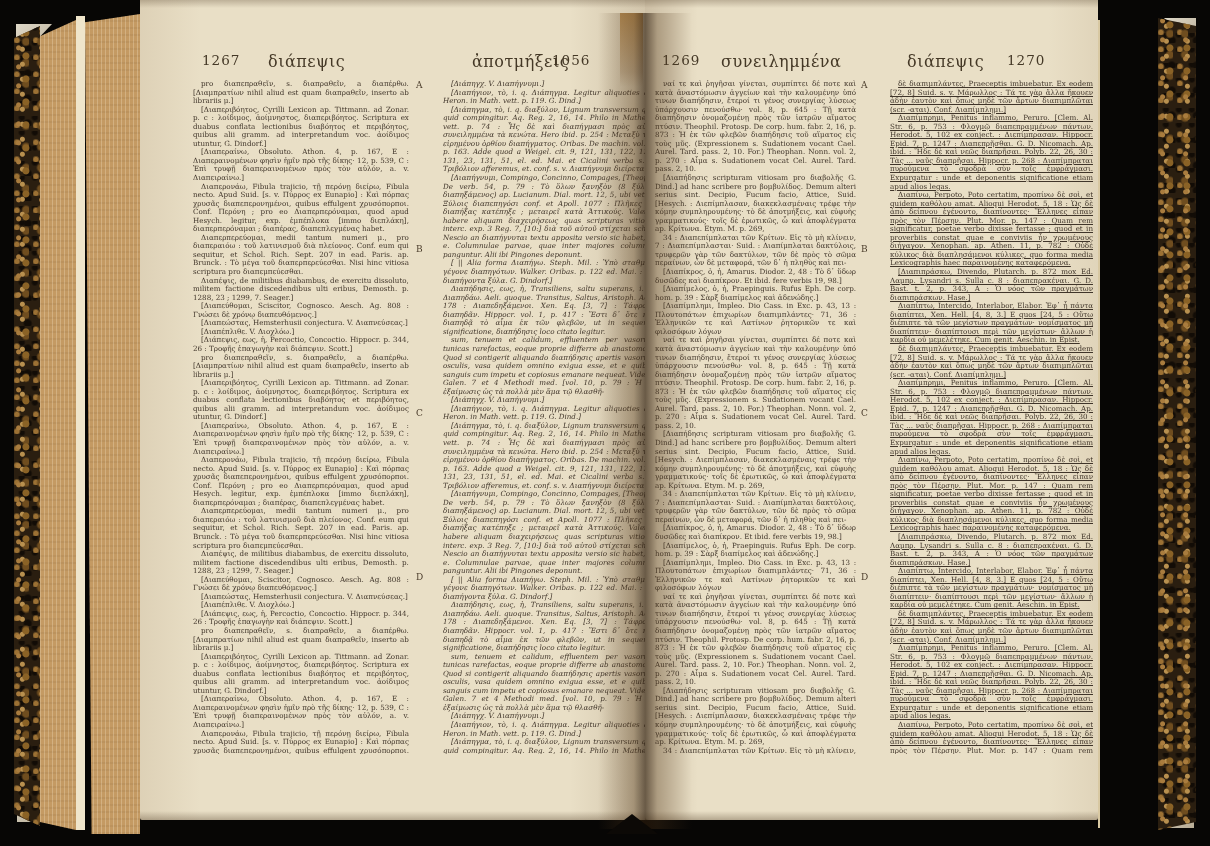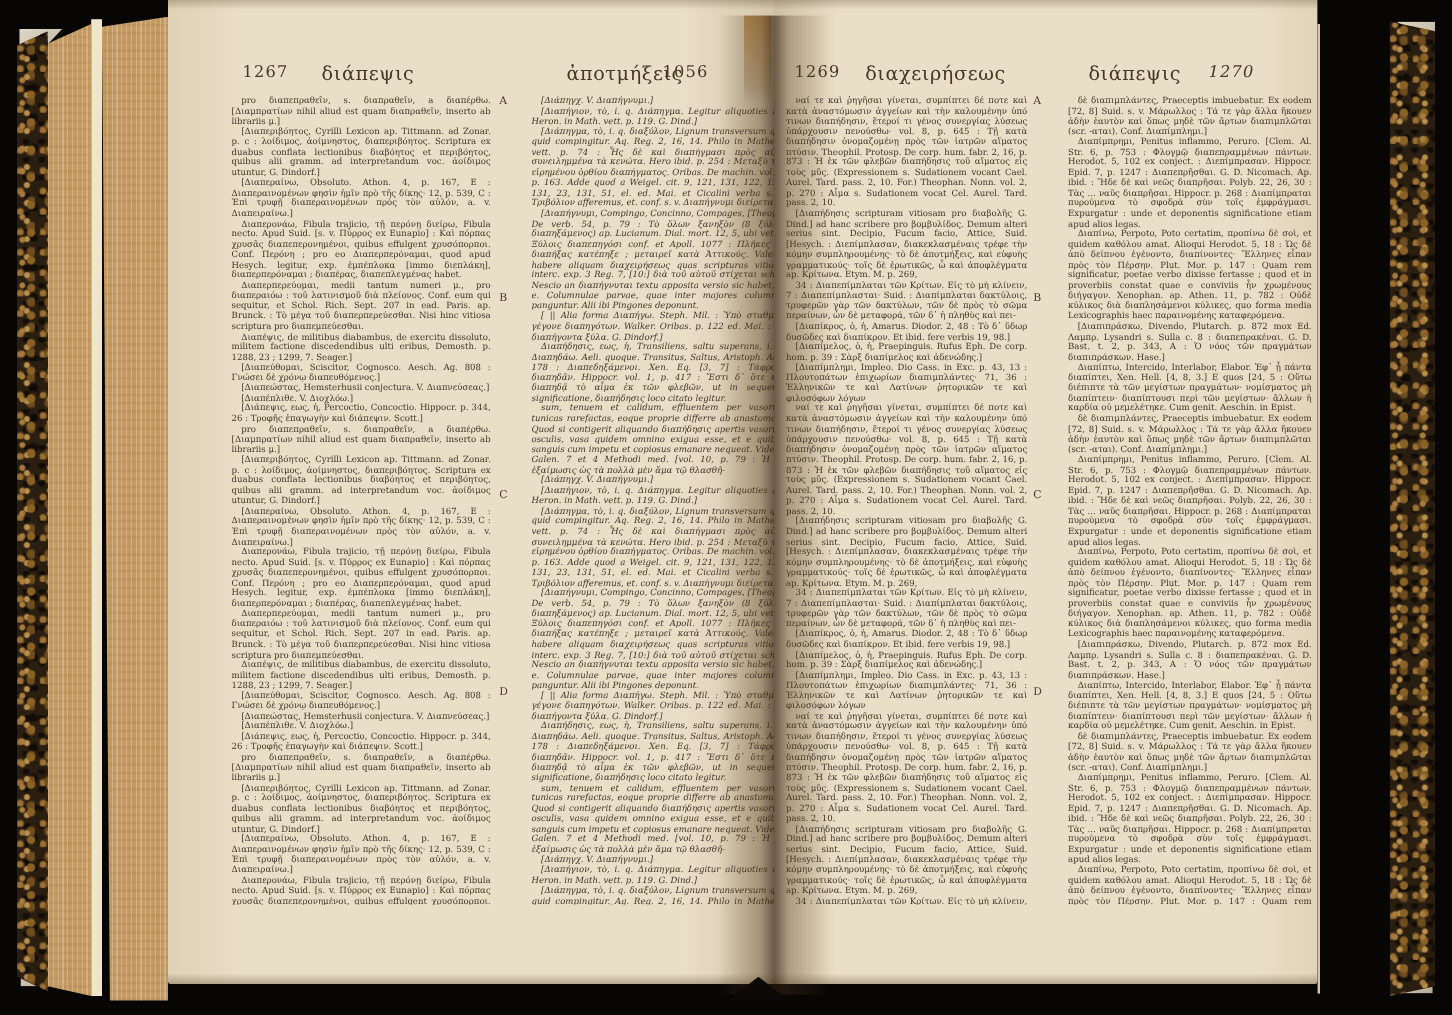--- a/index.html
+++ b/index.html
@@ -148,43 +148,43 @@
       <span style="left:276px;top:80px;">A</span>
       <span style="left:276px;top:244px;">B</span>
       <span style="left:276px;top:408px;">C</span>
       <span style="left:276px;top:572px;">D</span>
     </div>
   </div>
 
   <div class="page page-right">
     <div class="header">
       <span class="colnum" style="left:17px;">1269</span>
-      <span class="headword" style="left:76px;">διαχειρήσεως</span>
+      <span class="headword" style="left:76px;">συνειλημμένα</span>
       <span class="headword" style="left:262px;">διάπεψις</span>
-      <span class="colnum" style="left:362px;font-style:italic;">1270</span>
+      <span class="colnum" style="left:362px;">1270</span>
     </div>
     <div class="textblock" style="left:10px;width:438px;">
       <div class="col" style="width:211px;margin-right:14px;">
           <div class="para">ναί τε καὶ ῥηγῆσαι γίνεται, συμπίπτει δέ ποτε καὶ κατὰ ἀναστόμωσιν ἀγγείων καὶ τὴν καλουμένην ὑπό τινων διαπήδησιν, ἕτεροί τι γένος συνεργίας λύσεως ὑπάρχουσιν πενούσθω· vol. 8, p. 645 : Τῇ κατὰ διαπήδησιν ὀνομαζομένῃ πρὸς τῶν ἰατρῶν αἵματος πτύσιν. Theophil. Protosp. De corp. hum. fabr. 2, 16, p. 873 : Ἡ ἐκ τῶν φλεβῶν διαπήδησις τοῦ αἵματος εἰς τοὺς μῦς. (Expressionem s. Sudationem vocant Cael. Aurel. Tard. pass. 2, 10. For.) Theophan. Nonn. vol. 2, p. 270 : Αἷμα s. Sudationem vocat Cel. Aurel. Tard. pass. 2, 10.</div>
           <div class="para">[Διαπήδησις scripturam vitiosam pro διαβολῆς G. Dind.] ad hanc scribere pro βομβυλίδος. Demum alteri serius sint. Decipio, Fucum facio, Attice, Suid. [Hesych. : Διεπίμπλασαν, διακεκλασμέναις τρέφε τὴν κόμην συμπληρουμένης· τὸ δὲ ἀποτμήξεις, καὶ εὐφυὴς γραμματικούς· τοῖς δὲ ἐρωτικῶς, ὦ καὶ ἀποφλέγματα ap. Κρίτωνα. Etym. M. p. 269,</div>
           <div class="para">34 : Διαπεπίμπλαται τῶν Κρίτων. Εἰς τὸ μὴ κλίνειν, 7 : Διαπεπίμπλασται· Suid. : Διαπίμπλαται δακτύλοις, τρυφερῶν γὰρ τῶν δακτύλων, τῶν δὲ πρὸς τὸ σῶμα περαίνων, ὧν δὲ μεταφορά, τῶν δ᾽ ἡ πληθὺς καὶ πει-</div>
           <div class="para">[Διαπίκρος, ὁ, ἡ, Amarus. Diodor. 2, 48 : Τὸ δ᾽ ὕδωρ δυσῶδες καὶ διαπίκρον. Et ibid. fere verbis 19, 98.]</div>
           <div class="para">[Διαπίμελος, ὁ, ἡ, Praepinguis. Rufus Eph. De corp. hom. p. 39 : Σὰρξ διαπίμελος καὶ ἀδενώδης.]</div>
           <div class="para">[Διαπίμπλημι, Impleo. Dio Cass. in Exc. p. 43, 13 : Πλουτοπάτων ἐπιχωρίων διαπιμπλάντες· 71, 36 : Ἑλληνικῶν τε καὶ Λατίνων ῥητορικῶν τε καὶ φιλοσόφων λόγων</div>
           <div class="para">ναί τε καὶ ῥηγῆσαι γίνεται, συμπίπτει δέ ποτε καὶ κατὰ ἀναστόμωσιν ἀγγείων καὶ τὴν καλουμένην ὑπό τινων διαπήδησιν, ἕτεροί τι γένος συνεργίας λύσεως ὑπάρχουσιν πενούσθω· vol. 8, p. 645 : Τῇ κατὰ διαπήδησιν ὀνομαζομένῃ πρὸς τῶν ἰατρῶν αἵματος πτύσιν. Theophil. Protosp. De corp. hum. fabr. 2, 16, p. 873 : Ἡ ἐκ τῶν φλεβῶν διαπήδησις τοῦ αἵματος εἰς τοὺς μῦς. (Expressionem s. Sudationem vocant Cael. Aurel. Tard. pass. 2, 10. For.) Theophan. Nonn. vol. 2, p. 270 : Αἷμα s. Sudationem vocat Cel. Aurel. Tard. pass. 2, 10.</div>
           <div class="para">[Διαπήδησις scripturam vitiosam pro διαβολῆς G. Dind.] ad hanc scribere pro βομβυλίδος. Demum alteri serius sint. Decipio, Fucum facio, Attice, Suid. [Hesych. : Διεπίμπλασαν, διακεκλασμέναις τρέφε τὴν κόμην συμπληρουμένης· τὸ δὲ ἀποτμήξεις, καὶ εὐφυὴς γραμματικούς· τοῖς δὲ ἐρωτικῶς, ὦ καὶ ἀποφλέγματα ap. Κρίτωνα. Etym. M. p. 269,</div>
           <div class="para">34 : Διαπεπίμπλαται τῶν Κρίτων. Εἰς τὸ μὴ κλίνειν, 7 : Διαπεπίμπλασται· Suid. : Διαπίμπλαται δακτύλοις, τρυφερῶν γὰρ τῶν δακτύλων, τῶν δὲ πρὸς τὸ σῶμα περαίνων, ὧν δὲ μεταφορά, τῶν δ᾽ ἡ πληθὺς καὶ πει-</div>
           <div class="para">[Διαπίκρος, ὁ, ἡ, Amarus. Diodor. 2, 48 : Τὸ δ᾽ ὕδωρ δυσῶδες καὶ διαπίκρον. Et ibid. fere verbis 19, 98.]</div>
           <div class="para">[Διαπίμελος, ὁ, ἡ, Praepinguis. Rufus Eph. De corp. hom. p. 39 : Σὰρξ διαπίμελος καὶ ἀδενώδης.]</div>
           <div class="para">[Διαπίμπλημι, Impleo. Dio Cass. in Exc. p. 43, 13 : Πλουτοπάτων ἐπιχωρίων διαπιμπλάντες· 71, 36 : Ἑλληνικῶν τε καὶ Λατίνων ῥητορικῶν τε καὶ φιλοσόφων λόγων</div>
           <div class="para">ναί τε καὶ ῥηγῆσαι γίνεται, συμπίπτει δέ ποτε καὶ κατὰ ἀναστόμωσιν ἀγγείων καὶ τὴν καλουμένην ὑπό τινων διαπήδησιν, ἕτεροί τι γένος συνεργίας λύσεως ὑπάρχουσιν πενούσθω· vol. 8, p. 645 : Τῇ κατὰ διαπήδησιν ὀνομαζομένῃ πρὸς τῶν ἰατρῶν αἵματος πτύσιν. Theophil. Protosp. De corp. hum. fabr. 2, 16, p. 873 : Ἡ ἐκ τῶν φλεβῶν διαπήδησις τοῦ αἵματος εἰς τοὺς μῦς. (Expressionem s. Sudationem vocant Cael. Aurel. Tard. pass. 2, 10. For.) Theophan. Nonn. vol. 2, p. 270 : Αἷμα s. Sudationem vocat Cel. Aurel. Tard. pass. 2, 10.</div>
           <div class="para">[Διαπήδησις scripturam vitiosam pro διαβολῆς G. Dind.] ad hanc scribere pro βομβυλίδος. Demum alteri serius sint. Decipio, Fucum facio, Attice, Suid. [Hesych. : Διεπίμπλασαν, διακεκλασμέναις τρέφε τὴν κόμην συμπληρουμένης· τὸ δὲ ἀποτμήξεις, καὶ εὐφυὴς γραμματικούς· τοῖς δὲ ἐρωτικῶς, ὦ καὶ ἀποφλέγματα ap. Κρίτωνα. Etym. M. p. 269,</div>
           <div class="para">34 : Διαπεπίμπλαται τῶν Κρίτων. Εἰς τὸ μὴ κλίνειν, 7 : Διαπεπίμπλασται· Suid. : Διαπίμπλαται δακτύλοις, τρυφερῶν γὰρ τῶν δακτύλων, τῶν δὲ πρὸς τὸ σῶμα περαίνων, ὧν δὲ μεταφορά, τῶν δ᾽ ἡ πληθὺς καὶ πει-</div>
         </div>
-      <div class="col" style="width:213px;">
+      <div class="col" style="width:213px;text-decoration:underline;">
           <div class="para">δὲ διαπιμπλάντες, Praeceptis imbuebatur. Ex eodem [72, 8] Suid. s. v. Μάρωλλος : Τά τε γὰρ ἄλλα ἤκουεν ἀδὴν ἑαυτὸν καὶ ὅπως μηδὲ τῶν ἄρτων διαπιμπλῶται (scr. -αται). Conf. Διαπίμπλημι.]</div>
           <div class="para">Διαπίμπρημι, Penitus inflammo, Peruro. [Clem. Al. Str. 6, p. 753 : Φλογμῷ διαπεπραμμένων πάντων. Herodot. 5, 102 ex conject. : Διεπίμπρασαν. Hippocr. Epid. 7, p. 1247 : Διαπεπρῆσθαι. G. D. Nicomach. Ap. ibid. : Ἥδε δὲ καὶ νεῶς διαπρῆσαι. Polyb. 22, 26, 30 : Τὰς ... ναῦς διαπρῆσαι. Hippocr. p. 268 : Διαπίμπραται πυρούμενα τὸ σφοδρὰ σὺν τοῖς ἐμφράγμασι. Expurgatur : unde et deponentis significatione etiam apud alios legas.</div>
           <div class="para">Διαπίνω, Perpoto, Poto certatim, προπίνω δὲ σοὶ, et quidem καθόλου amat. Alioqui Herodot. 5, 18 : Ὡς δὲ ἀπὸ δείπνου ἐγένοντο, διαπίνοντες· Ἕλληνες εἶπαν πρὸς τὸν Πέρσην. Plut. Mor. p. 147 : Quam rem significatur, poetae verbo dixisse fertasse ; quod et in proverbiis constat quae e conviviis ἦν χρωμένους διήγαγον. Xenophan. ap. Athen. 11, p. 782 : Οὐδὲ κύλικος διὰ διαπλησάμενοι κύλικες, quo forma media Lexicographis haec παραινομένης καταφερόμενα.</div>
           <div class="para">[Διαπιπράσκω, Divendo, Plutarch. p. 872 mox Ed. Λαμπρ. Lysandri s. Sulla c. 8 : διαπεπρακέναι. G. D. Bast. t. 2, p. 343, A : Ὁ νόος τῶν πραγμάτων διαπιπράσκων. Hase.]</div>
           <div class="para">Διαπίπτω, Intercido, Interlabor, Elabor. Ἐφ᾽ ᾗ πάντα διαπίπτει, Xen. Hell. [4, 8, 3.] E quos [24, 5 : Οὕτω διέπιπτε τὰ τῶν μεγίστων πραγμάτων· νομίσματος μὴ διαπίπτειν· διαπίπτουσι περὶ τῶν μεγίστων· ἄλλων ἡ καρδία οὐ μεμελέτηκε. Cum genit. Aeschin. in Epist.</div>
           <div class="para">δὲ διαπιμπλάντες, Praeceptis imbuebatur. Ex eodem [72, 8] Suid. s. v. Μάρωλλος : Τά τε γὰρ ἄλλα ἤκουεν ἀδὴν ἑαυτὸν καὶ ὅπως μηδὲ τῶν ἄρτων διαπιμπλῶται (scr. -αται). Conf. Διαπίμπλημι.]</div>
           <div class="para">Διαπίμπρημι, Penitus inflammo, Peruro. [Clem. Al. Str. 6, p. 753 : Φλογμῷ διαπεπραμμένων πάντων. Herodot. 5, 102 ex conject. : Διεπίμπρασαν. Hippocr. Epid. 7, p. 1247 : Διαπεπρῆσθαι. G. D. Nicomach. Ap. ibid. : Ἥδε δὲ καὶ νεῶς διαπρῆσαι. Polyb. 22, 26, 30 : Τὰς ... ναῦς διαπρῆσαι. Hippocr. p. 268 : Διαπίμπραται πυρούμενα τὸ σφοδρὰ σὺν τοῖς ἐμφράγμασι. Expurgatur : unde et deponentis significatione etiam apud alios legas.</div>
           <div class="para">Διαπίνω, Perpoto, Poto certatim, προπίνω δὲ σοὶ, et quidem καθόλου amat. Alioqui Herodot. 5, 18 : Ὡς δὲ ἀπὸ δείπνου ἐγένοντο, διαπίνοντες· Ἕλληνες εἶπαν πρὸς τὸν Πέρσην. Plut. Mor. p. 147 : Quam rem significatur, poetae verbo dixisse fertasse ; quod et in proverbiis constat quae e conviviis ἦν χρωμένους διήγαγον. Xenophan. ap. Athen. 11, p. 782 : Οὐδὲ κύλικος διὰ διαπλησάμενοι κύλικες, quo forma media Lexicographis haec παραινομένης καταφερόμενα.</div>
           <div class="para">[Διαπιπράσκω, Divendo, Plutarch. p. 872 mox Ed. Λαμπρ. Lysandri s. Sulla c. 8 : διαπεπρακέναι. G. D. Bast. t. 2, p. 343, A : Ὁ νόος τῶν πραγμάτων διαπιπράσκων. Hase.]</div>
           <div class="para">Διαπίπτω, Intercido, Interlabor, Elabor. Ἐφ᾽ ᾗ πάντα διαπίπτει, Xen. Hell. [4, 8, 3.] E quos [24, 5 : Οὕτω διέπιπτε τὰ τῶν μεγίστων πραγμάτων· νομίσματος μὴ διαπίπτειν· διαπίπτουσι περὶ τῶν μεγίστων· ἄλλων ἡ καρδία οὐ μεμελέτηκε. Cum genit. Aeschin. in Epist.</div>

